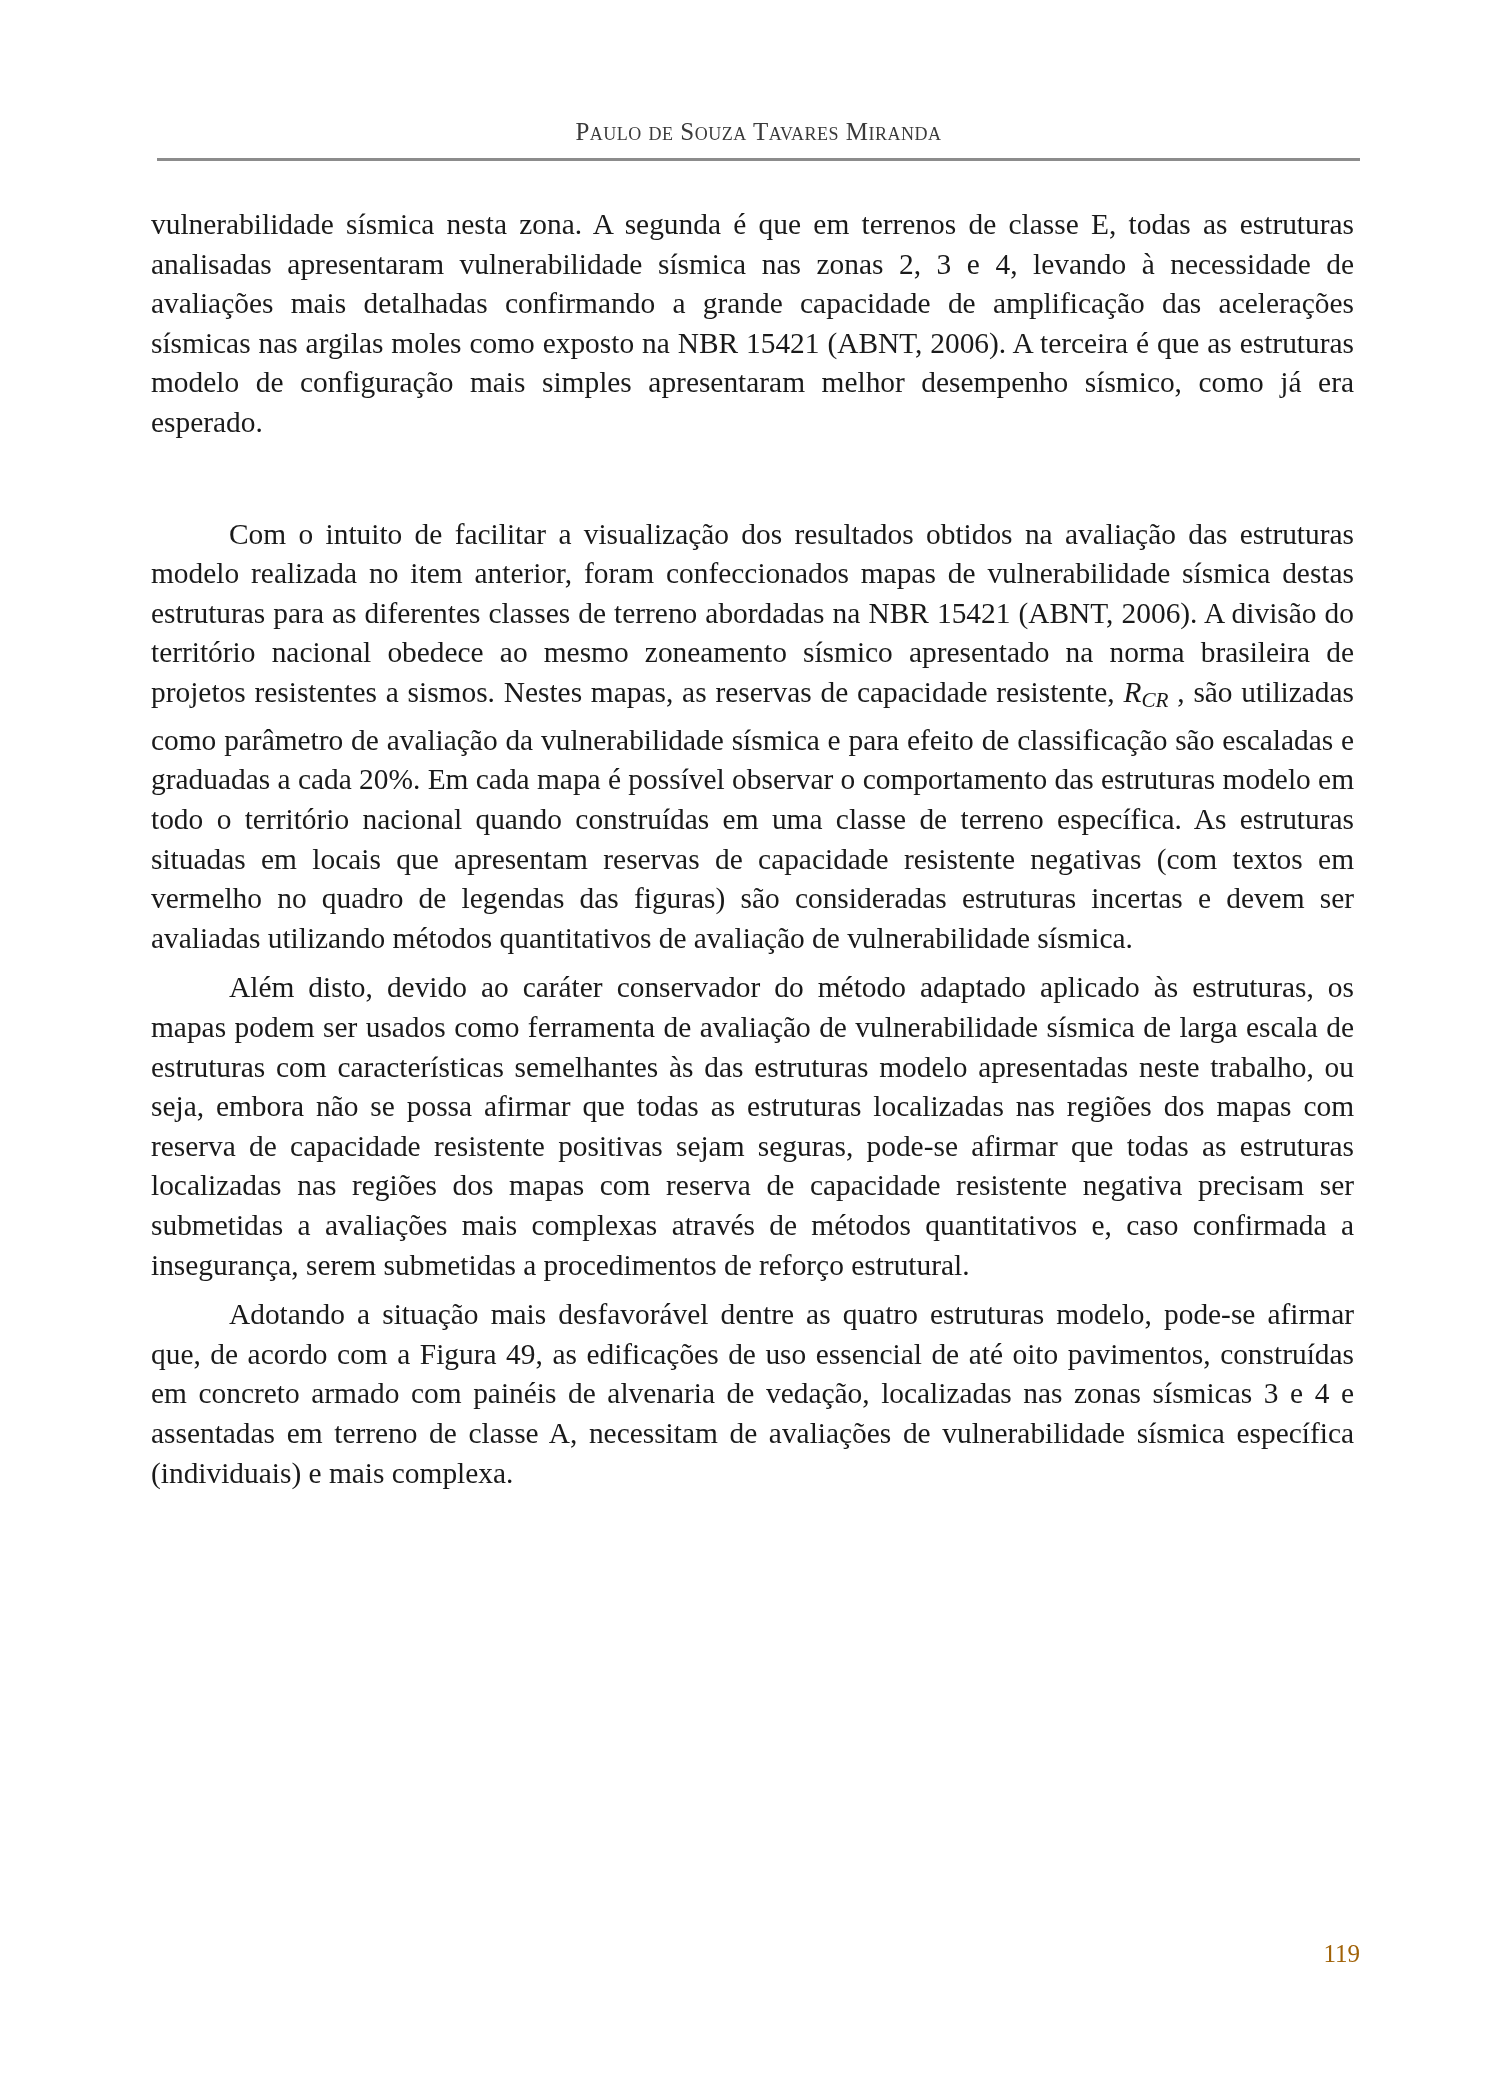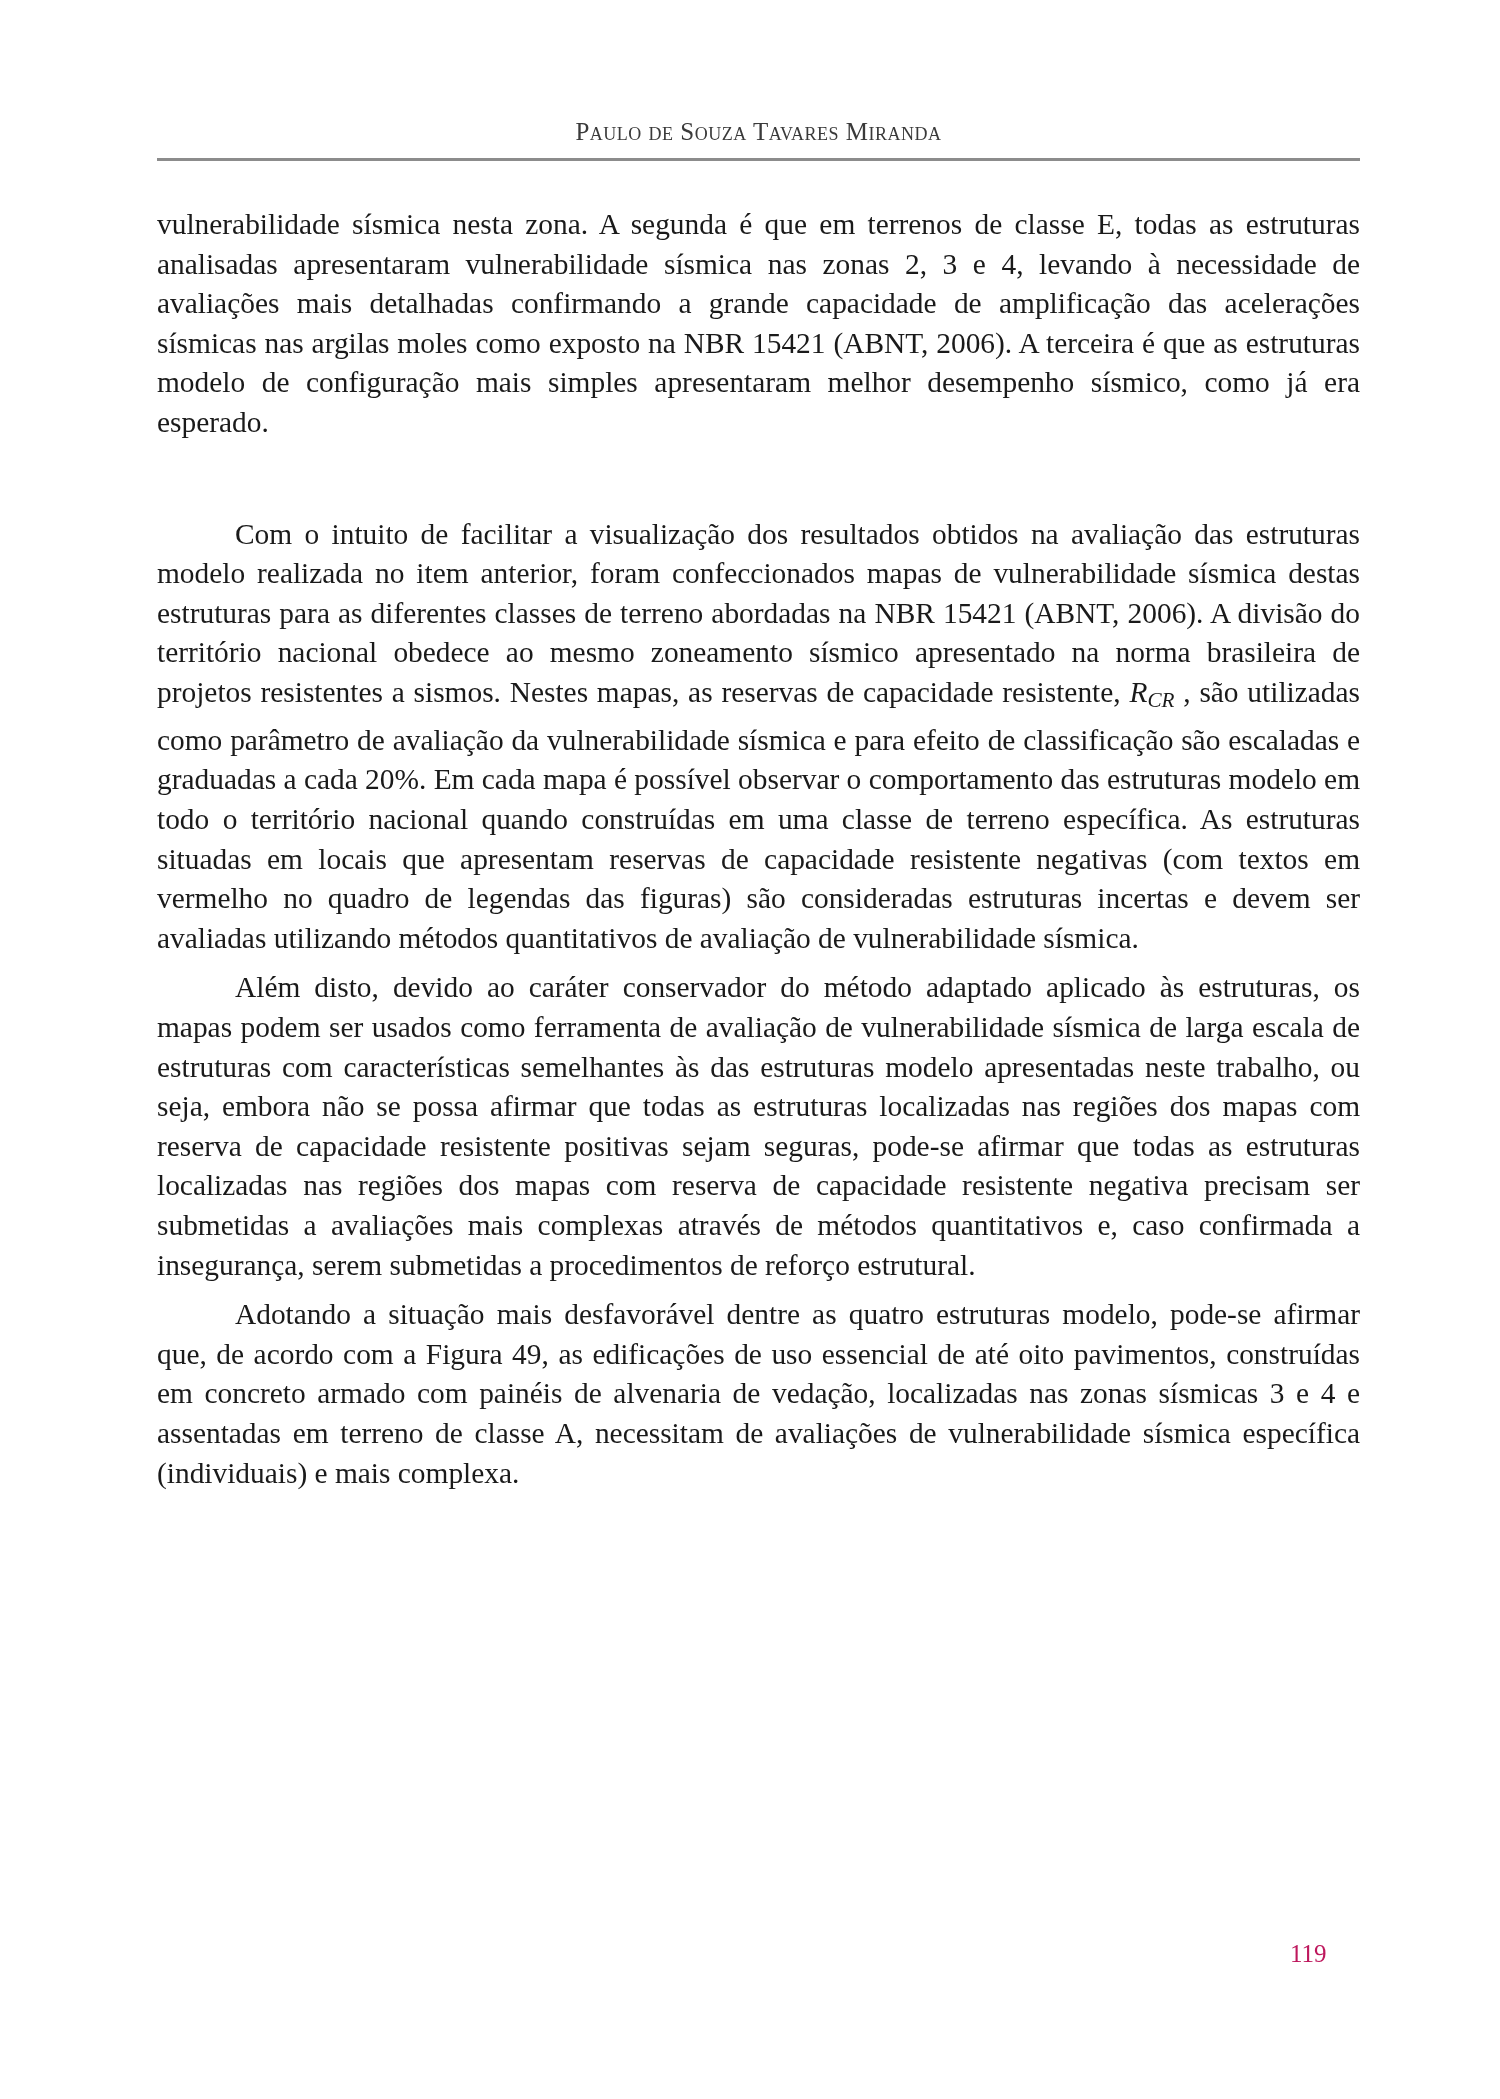--- a/index.html
+++ b/index.html
@@ -29,21 +29,21 @@
     .header-rule {
       position: absolute;
       left: 157px;
       top: 158px;
       width: 1203px;
       height: 3px;
       background: #8c8c8c;
     }
     .content {
       position: absolute;
-      left: 157px;
+      left: 151px;
       top: 205px;
       width: 1203px;
     }
     p.body {
       margin: 0;
       font-size: 29.4px;
       line-height: 39.6px;
       text-align: justify;
       hyphens: none;
     }
@@ -69,22 +69,23 @@
     .math-sub {
       font-style: italic;
       font-size: 0.72em;
       vertical-align: -0.25em;
     }
     .page-number {
       position: absolute;
       left: 1290px;
       top: 1940px;
       width: 70px;
+      text-align: right;
       font-size: 25px;
-      color: #be185d;
+      color: #a16207;
     }
   </style>
 </head>
 <body>
 
 <div class="running-header">Paulo de Souza Tavares Miranda</div>
 <div class="header-rule"></div>
 
 <div class="content">
   <p class="body">vulnerabilidade sísmica nesta zona. A segunda é que em terrenos de classe E, todas as estruturas analisadas apresentaram vulnerabilidade sísmica nas zonas 2, 3 e 4, levando à necessidade de avaliações mais detalhadas confirmando a grande capacidade de amplificação das acelerações sísmicas nas argilas moles como exposto na NBR 15421 (ABNT, 2006). A terceira é que as estruturas modelo de configuração mais simples apresentaram melhor desempenho sísmico, como já era esperado.</p>

